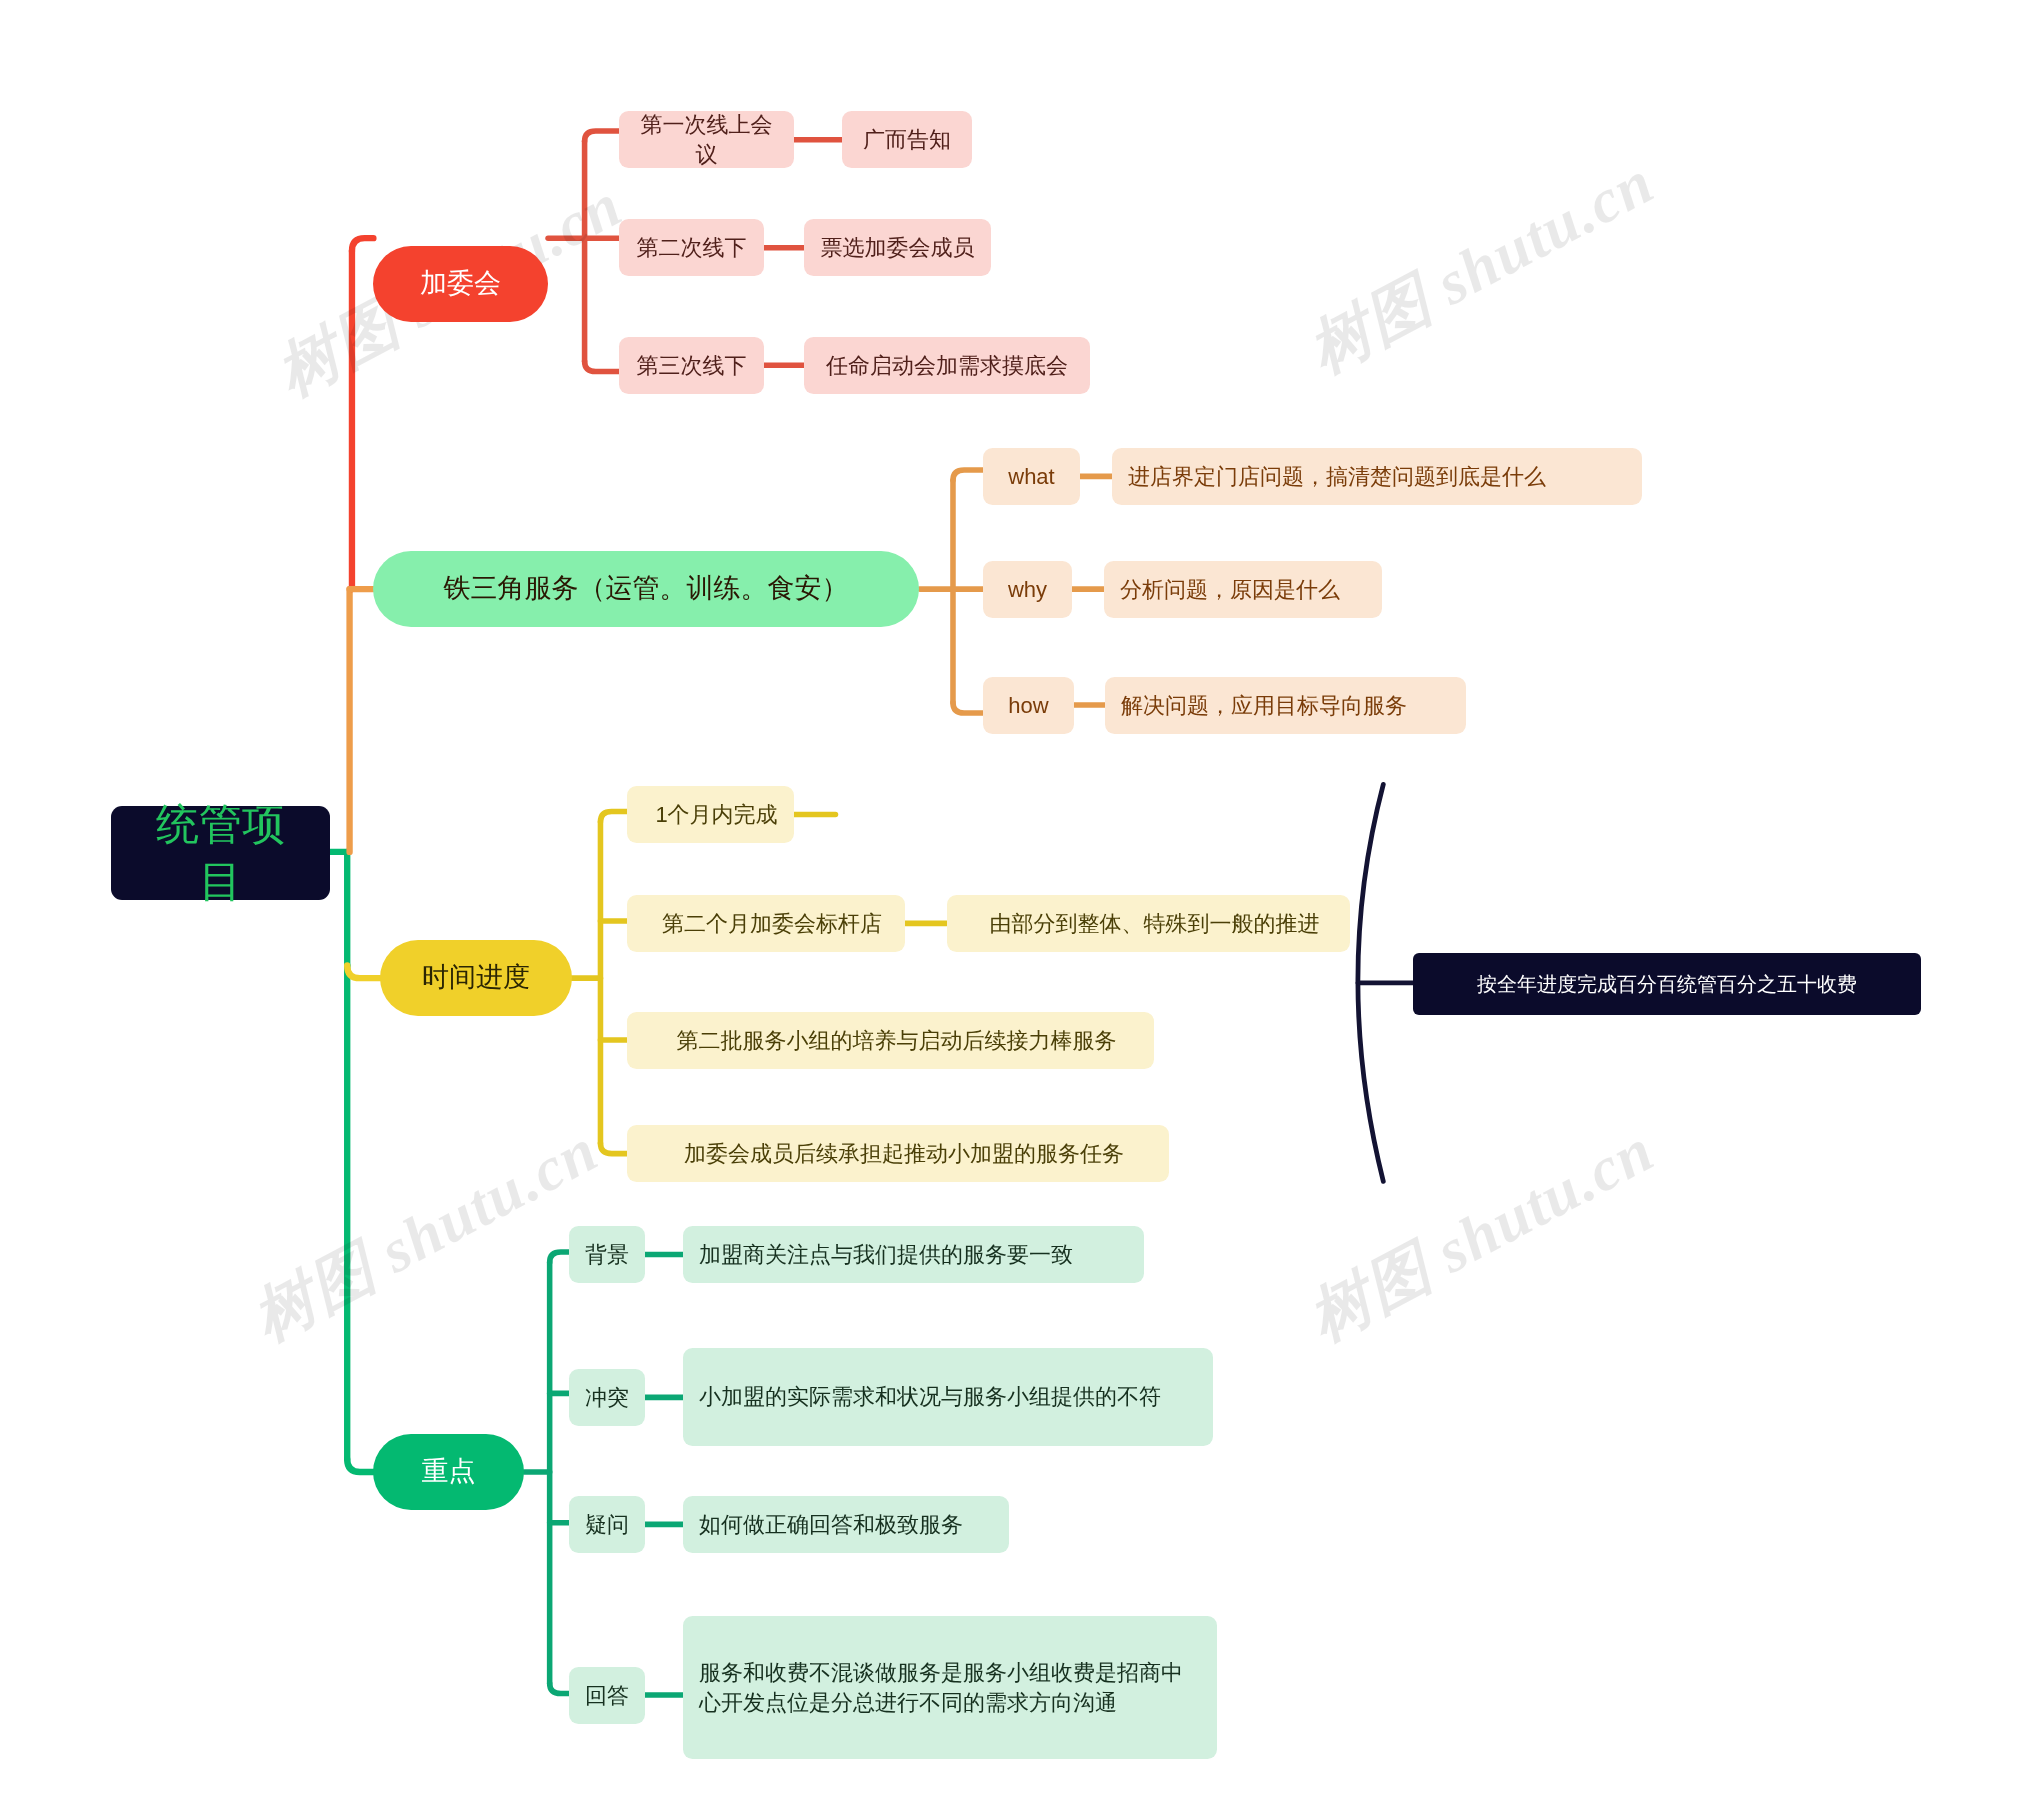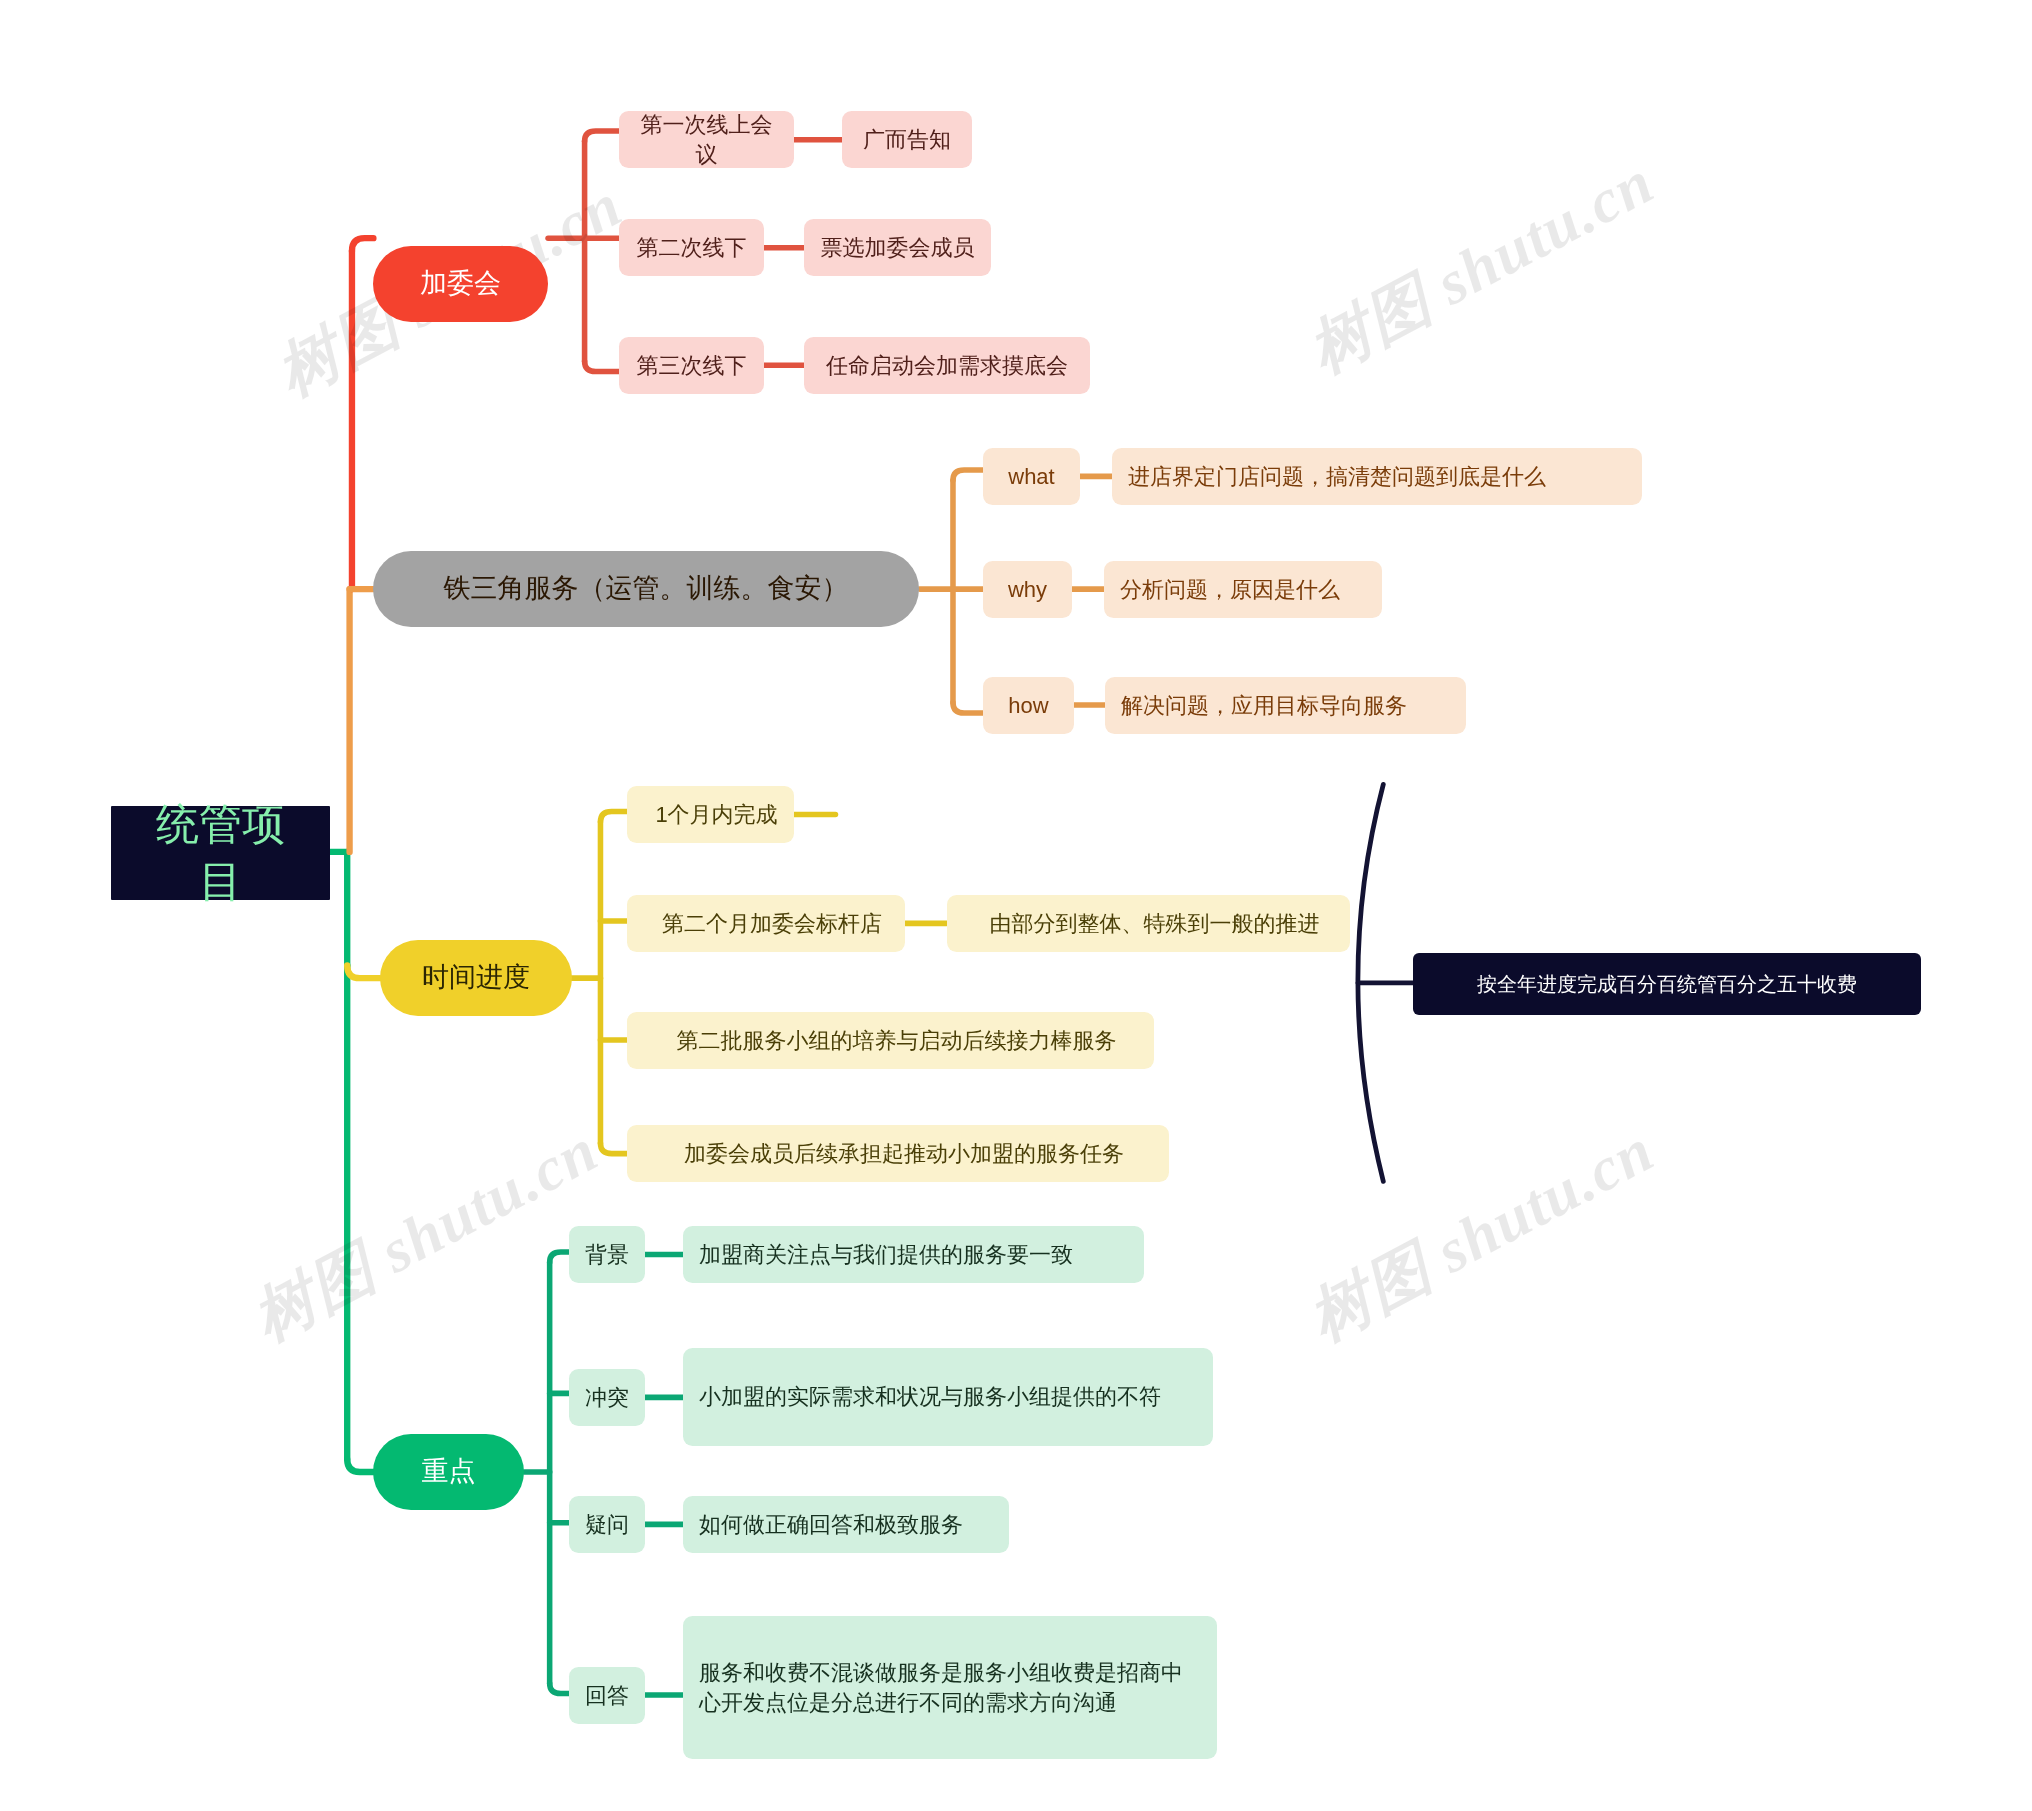--- a/index.html
+++ b/index.html
@@ -45,22 +45,22 @@
     display: flex;
     align-items: center;
     line-height: 1.32;
     white-space: pre-wrap;
   }
   .node-inner { width: 100%; }
 
   
   .n-root {
     background: #0B0B2B;
-    color: #86efac;
-    border-radius: 1px;
+    color: #22c55e;
+    border-radius: 11px;
     font-size: 43px;
     font-weight: 400;
     padding: 14.3px 27px;
   }
   .n-summary {
     background: #0B0B2B;
     color: #ffffff;
     border-radius: 6px;
     font-size: 20px;
     padding: 12.7px 20.6px;
@@ -70,21 +70,21 @@
   
   .n-lvl1 {
     color: #ffffff;
     border-radius: 793px;
     font-size: 27px;
     padding: 16px 27px;
     justify-content: center;
     text-align: center;
   }
   .n-lvl1.red    { background: #F4422E; margin-top: 46px; }
-  .n-lvl1.orange { background: #a3a3a3; color: #2A1703; }
+  .n-lvl1.orange { background: #86efac; color: #2A1703; }
   .n-lvl1.yellow { background: #F0D02A; color: #2A2503; }
   .n-lvl1.green  { background: #04B971; }
 
   
   .n-leaf {
     border-radius: 9.5px;
     font-size: 22px;
     padding: 9.5px 16px;
   }
   .n-leaf.red    { background: #FBD6D2; color: #50201B; }

